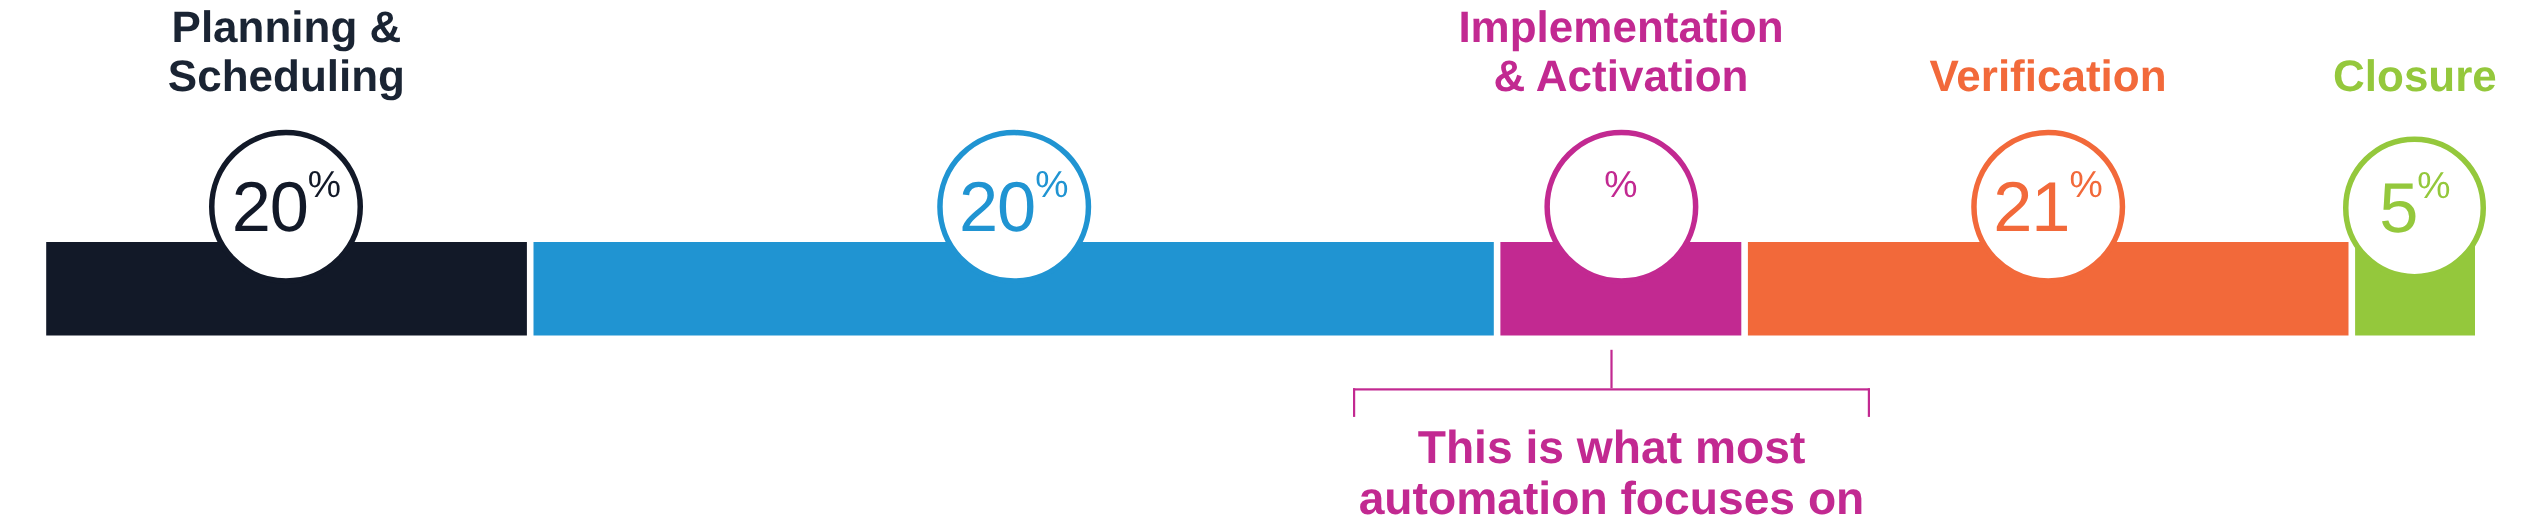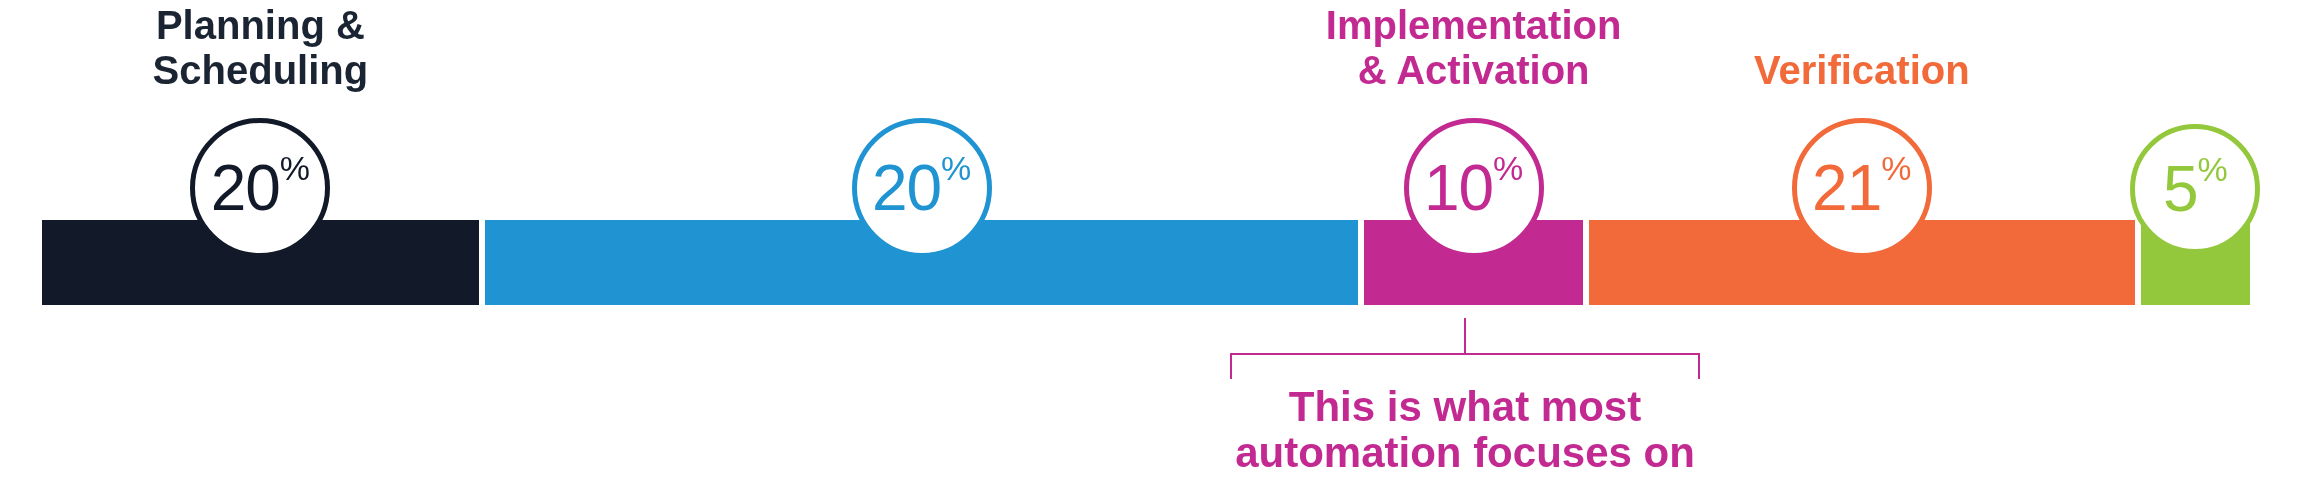--- a/index.html
+++ b/index.html
@@ -130,35 +130,35 @@
           <span class="num">20</span>
           <span class="pct">%</span>
         </div>
     </div>
 
     <div class="segment seg2" style="flex-grow: 10;">
       <div class="phase-label">Implementation
 &amp; Activation</div>
       <div class="bar"></div>
       <div class="circle">
-          <span class="num">10</span>
           <span class="pct">%</span>
         </div>
     </div>
 
     <div class="segment seg3" style="flex-grow: 25;">
       <div class="phase-label">Verification</div>
       <div class="bar"></div>
       <div class="circle">
           <span class="num">21</span>
           <span class="pct">%</span>
         </div>
     </div>
 
     <div class="segment seg4" style="flex-grow: 5;">
+      <div class="phase-label">Closure</div>
       <div class="bar"></div>
       <div class="circle">
           <span class="num">5</span>
           <span class="pct">%</span>
         </div>
     </div>
 
   </div>
 
   <div class="annotation">

